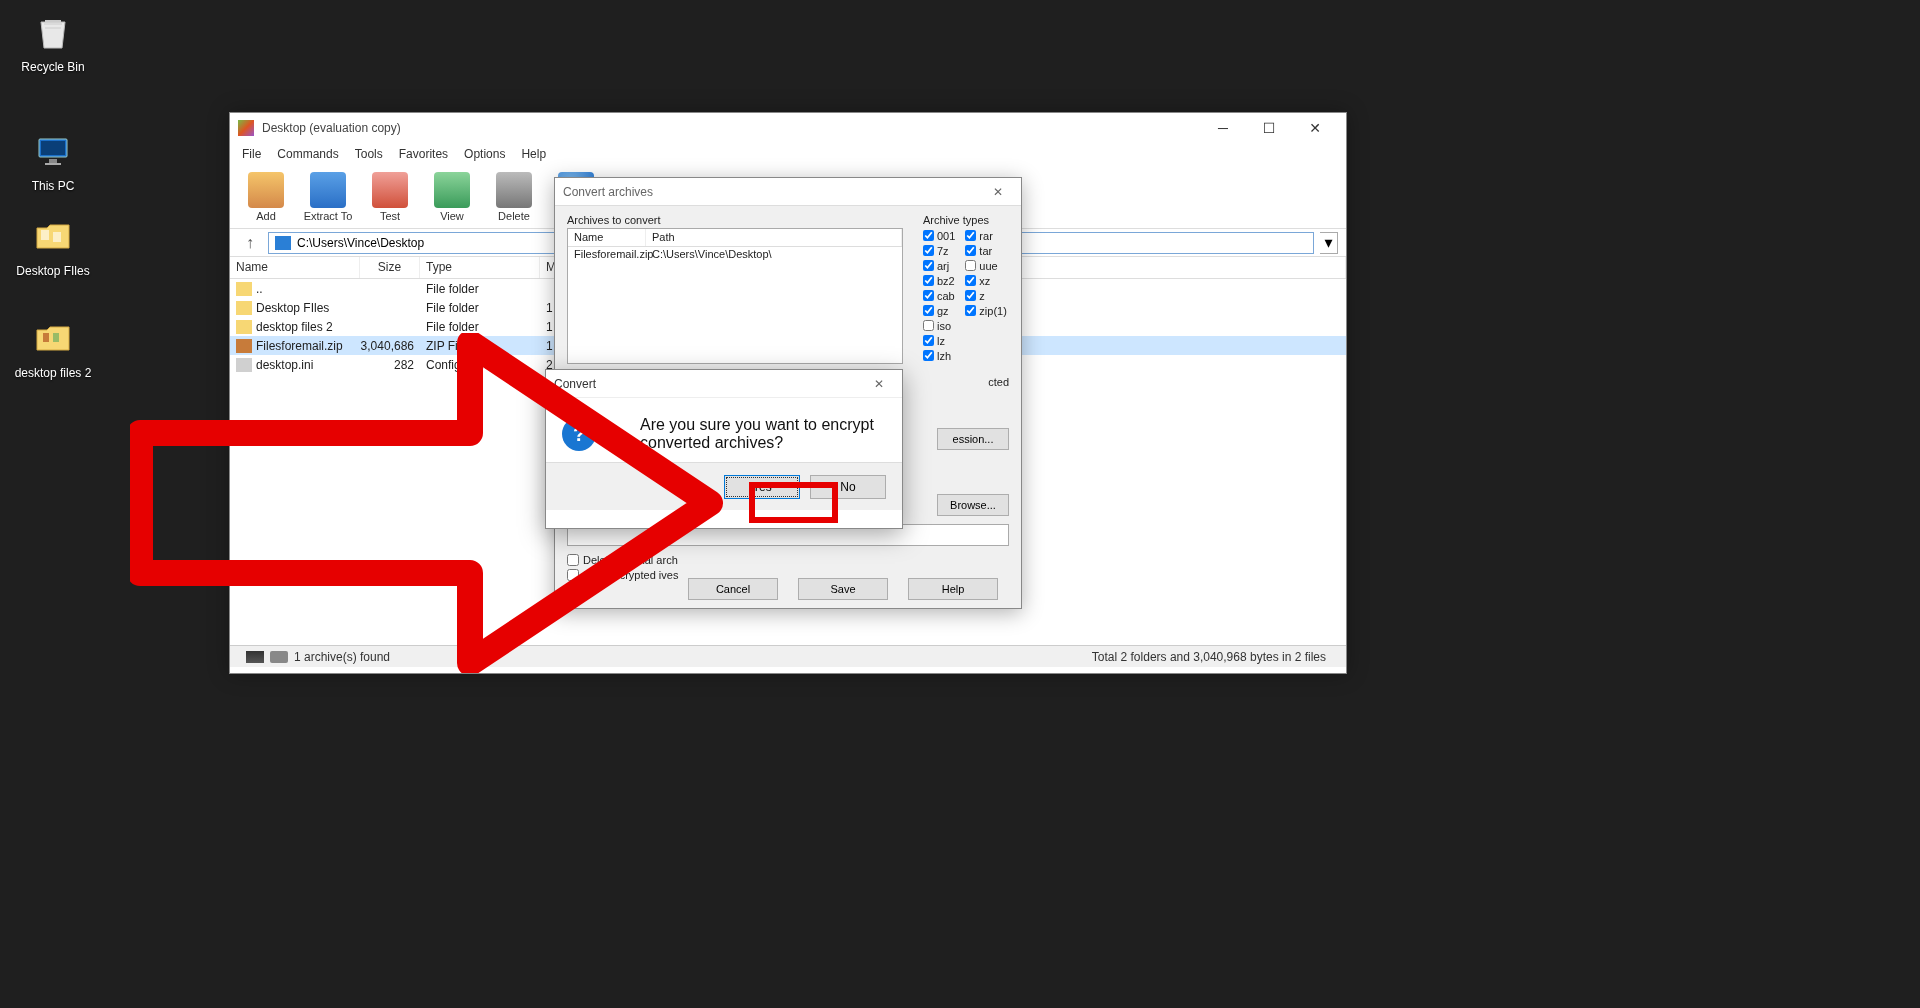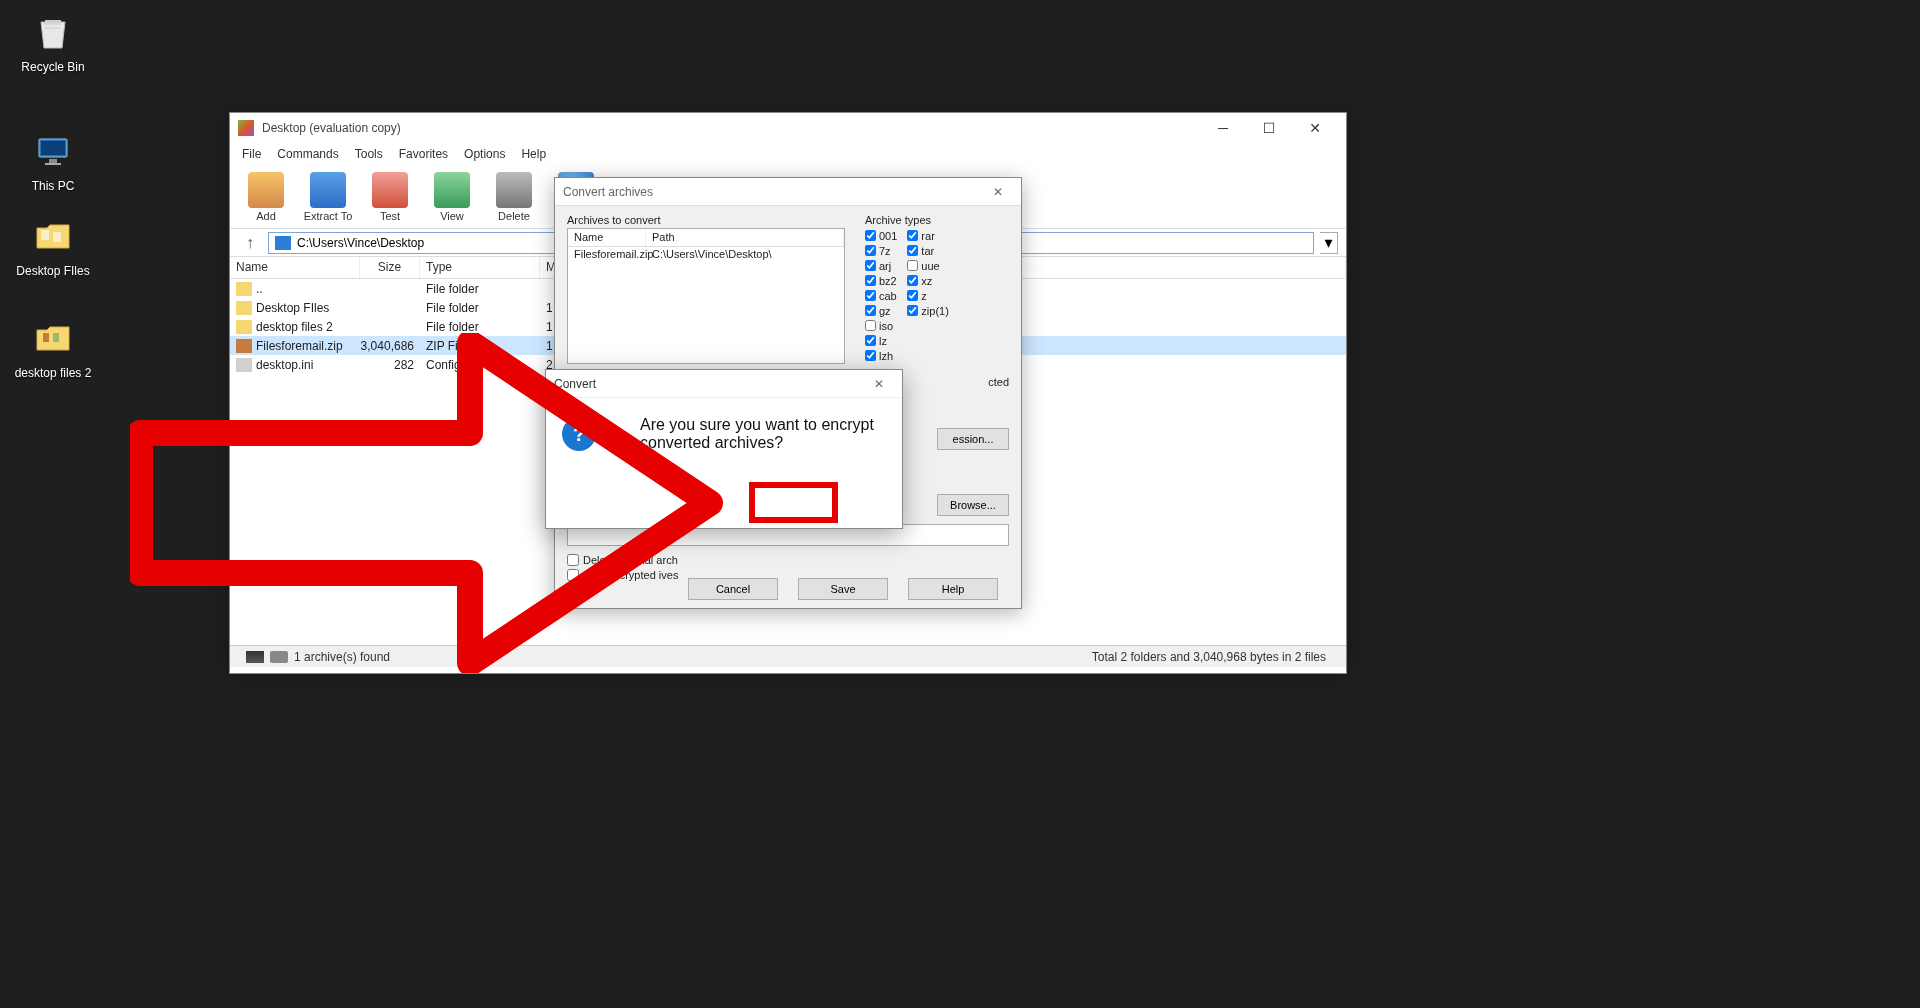--- a/index.html
+++ b/index.html
@@ -51,21 +51,21 @@
 .lock-ico { width: 18px; height: 12px; background: linear-gradient(#333,#555); }
 .disk-ico { width: 18px; height: 12px; background: #888; border-radius: 2px; }
 
 
 .dlg1 { position: absolute; left: 554px; top: 177px; width: 468px; height: 432px; background: #f0f0f0; border: 1px solid #888; box-shadow: 0 4px 20px rgba(0,0,0,.3); }
 .dlg-title { height: 28px; background: #fff; display: flex; align-items: center; padding: 0 8px; font-size: 12px; color: #666; border-bottom: 1px solid #ddd; }
 .dlg-title .spacer { flex: 1; }
 .dlg-close { width: 30px; height: 26px; display: flex; align-items: center; justify-content: center; color: #666; }
 .dlg-body { padding: 8px 12px; font-size: 12px; color: #222; }
 .dlg-cols { display: flex; gap: 20px; }
-.dlg-left { width: 278px; }
+.dlg-left { width: 336px; }
 .dlg-right { flex: 1; }
 .grp-label { font-size: 11px; margin-bottom: 2px; }
 .list-box { border: 1px solid #aaa; background: #fff; height: 136px; }
 .list-hdr { display: flex; height: 18px; border-bottom: 1px solid #ddd; font-size: 11px; }
 .list-hdr > div { padding: 2px 6px; border-right: 1px solid #eee; }
 .lh-name { width: 78px; }
 .lh-path { flex: 1; }
 .list-row { display: flex; font-size: 11px; padding: 1px 0; }
 .list-row > div:first-child { width: 78px; padding-left: 6px; }
 .list-row > div:last-child { flex: 1; padding-left: 6px; }
@@ -388,18 +388,22 @@
 <div class="dlg2">
   <div class="dlg2-title">
     <span>Convert</span>
     <div class="spacer"></div>
     <div class="dlg-close">✕</div>
   </div>
   <div class="dlg2-body">
     <div class="info-ico">?</div>
     <div class="dlg2-msg">Are you sure you want to encrypt converted archives?</div>
   </div>
+  <div class="dlg2-btns">
+    <button class="dlg2-btn primary">Yes</button>
+    <button class="dlg2-btn">No</button>
+  </div>
 </div>
 
 <svg class="arrow-annot" width="620" height="340">
   <path d="M 10 100 L 340 100 L 340 10 L 580 170 L 340 330 L 340 240 L 10 240 Z" fill="none" stroke="#e60000" stroke-width="26" stroke-linejoin="round"></path>
 </svg>
 <div class="yes-highlight"></div>
 
 </body></html>

